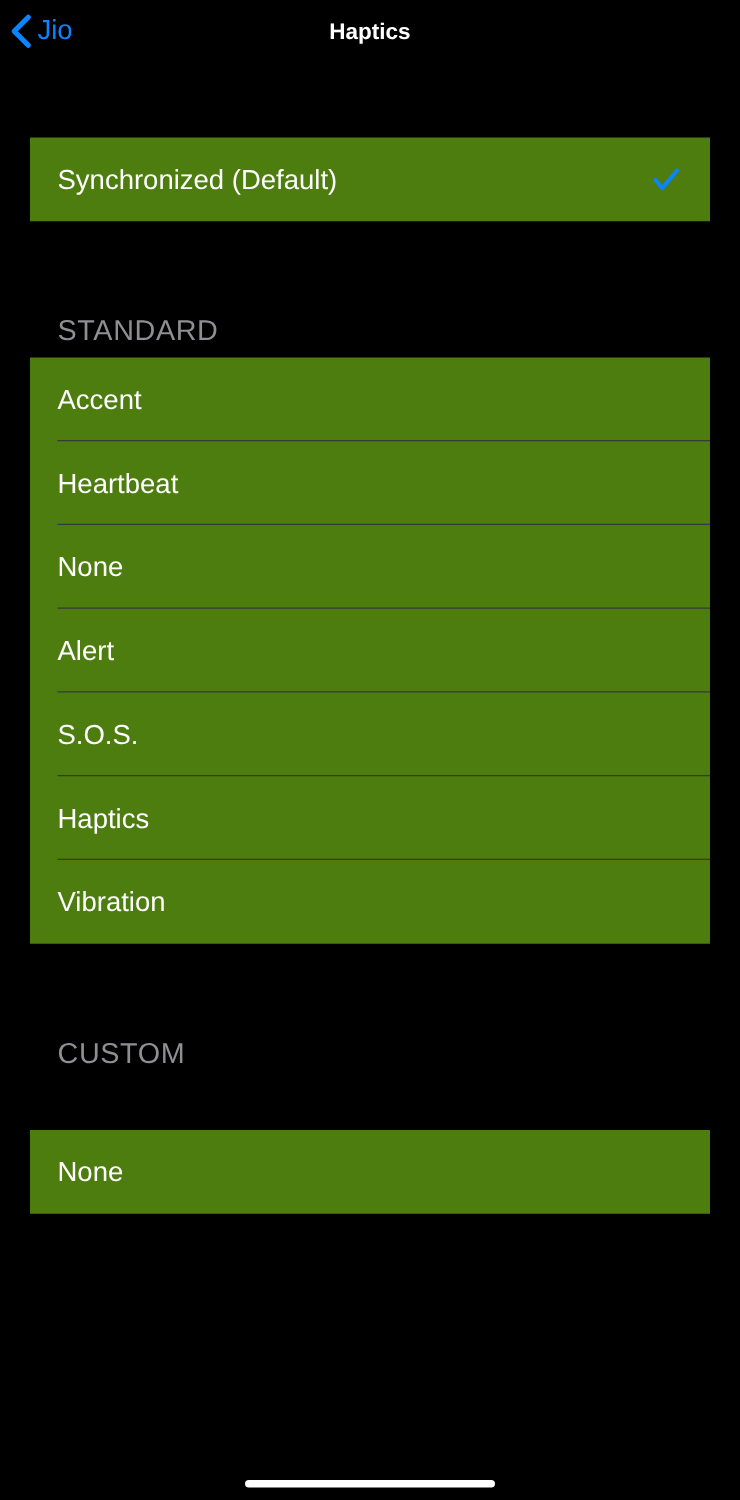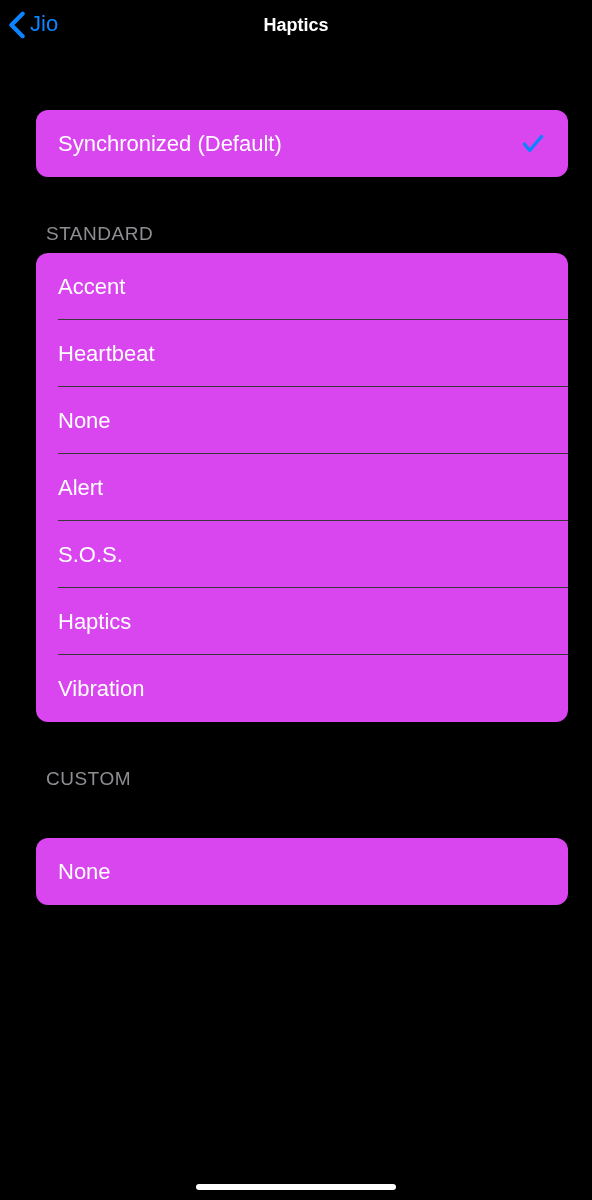--- a/index.html
+++ b/index.html
@@ -44,24 +44,23 @@
       font-weight: 600;
       color: #ffffff;
     }
     .content {
       padding: 0 24px;
     }
     .section-spacer-top {
       height: 60px;
     }
     .group {
-      background: #d946ef;
-      border-radius: 12px;
+      background: #4d7c0f;
+      border-radius: 0;
       overflow: hidden;
-      margin-left: 12px;
     }
     .row {
       display: flex;
       align-items: center;
       min-height: 67px;
       padding: 0 22px;
       cursor: pointer;
       position: relative;
     }
     .row-divider {
@@ -82,26 +81,26 @@
       width: 26px;
       height: 26px;
       color: #0a84ff;
     }
     .chevron-right {
       width: 12px;
       height: 18px;
       color: #8e8e93;
     }
     .section-header {
-      font-size: 19px;
+      font-size: 23px;
       color: #8e8e93;
       text-transform: uppercase;
       letter-spacing: 0.5px;
       padding: 0 22px 8px 22px;
-      margin-top: 46px;
+      margin-top: 74px;
     }
     .section-spacer {
       height: 40px;
     }
     .home-indicator {
       position: absolute;
       bottom: 10px;
       left: 50%;
       transform: translateX(-50%);
       width: 200px;

